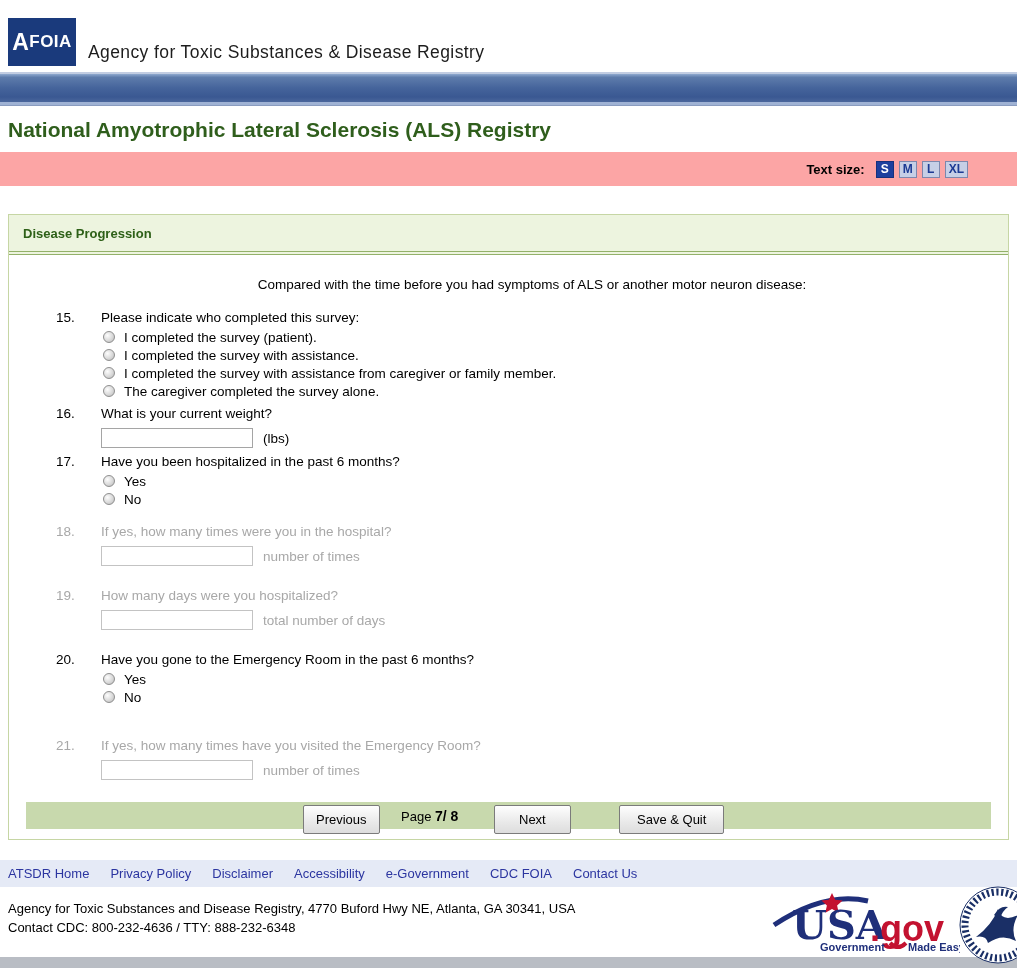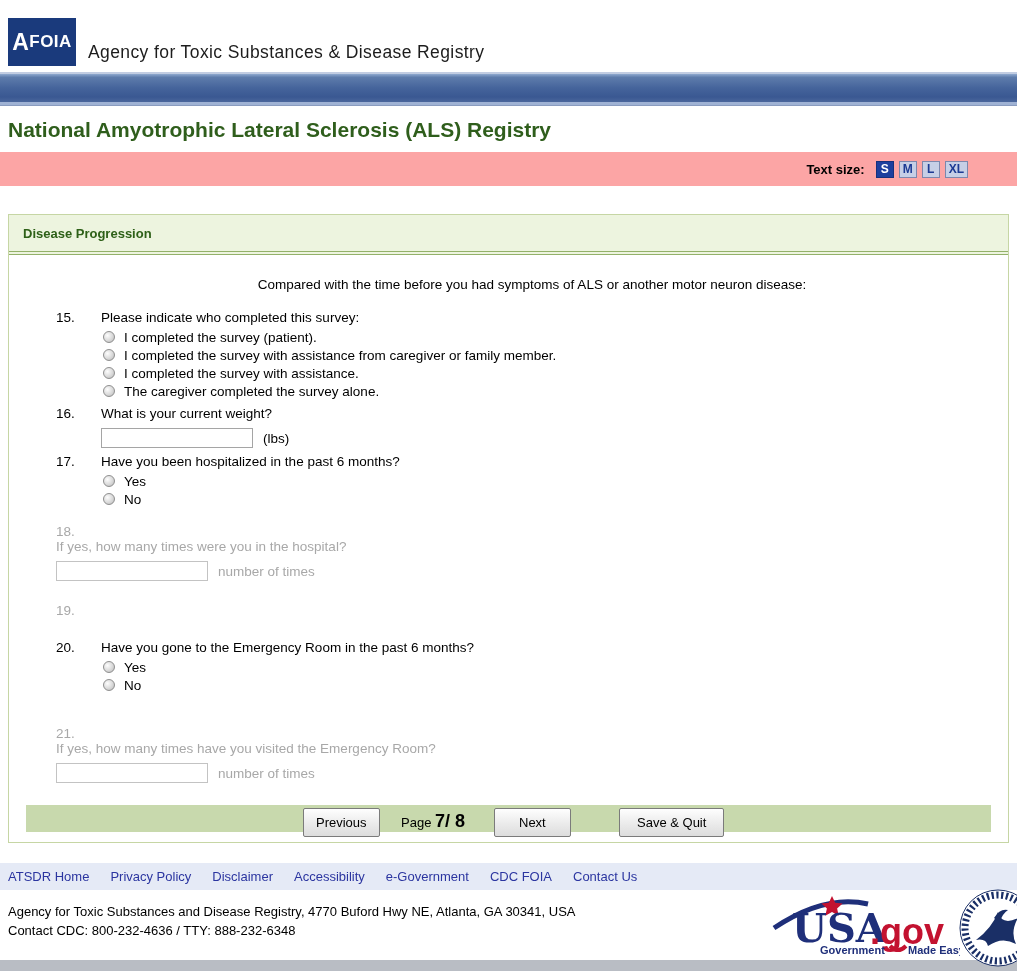--- a/index.html
+++ b/index.html
@@ -42,21 +42,21 @@
   
   .panel { margin: 28px 8px 0 8px; border: 1px solid #c6d6a4; background: #fff; }
   .panel-head { background: #edf4df; height: 36px; display: flex; align-items: center; padding-left: 14px; }
   .section-title { color: #2e6018; font-size: 13px; font-weight: bold; }
   .panel-divider { height: 4px; background: #edf4df; border-top: 1px solid #93b169; border-bottom: 1px solid #93b169; }
   .panel-body { padding-bottom: 10px; }
   .intro { margin: 22px 0 0 47px; font-size: 13.5px; text-align: center; }
   .q { display: flex; margin-left: 47px; font-size: 13.5px; }
   .q-num { width: 45px; flex: none; }
   .q-title { height: 18px; }
-  .q.disabled { color: #a8a8a8; flex-direction: column; }
+  .q.disabled { color: #a8a8a8; }
   .opt { display: flex; align-items: center; height: 18px; margin-left: 2px; }
   .radio {
     width: 12px; height: 12px; border-radius: 50%; border: 1px solid #8f8f8f; flex: none;
     background: radial-gradient(circle at 35% 35%, #fdfdfd, #d6d6d6 60%, #b3b3b3);
     cursor: pointer;
   }
   .opt-label { margin-left: 9px; }
   .input-row { display: flex; align-items: center; margin-top: 4px; height: 20px; }
   input.txt {
     width: 152px; height: 20px; border: 1px solid #a5a5a5; background: #fff;
@@ -72,21 +72,21 @@
   .btn {
     position: absolute; top: 3px; height: 29px;
     background: linear-gradient(#fefefe, #e9e9e9 60%, #dddddd);
     border: 1px solid #7b7b7b; border-radius: 2px;
     font-family: "Liberation Sans", sans-serif; font-size: 13px; padding: 0 12px; cursor: pointer;
   }
   .btn-prev { left: 277px; }
   .btn-next { left: 468px; padding: 0 24px; }
   .btn-save { left: 593px; padding: 0 17px; }
   .page-ind { position: absolute; left: 375px; top: 6px; font-size: 13px; }
-  .page-ind b { font-size: 18px; }
+  .page-ind b { font-size: 14px; }
   
   .footer-links {
     margin-top: 20px; background: #e5eaf6; height: 27px;
     display: flex; align-items: center; gap: 21px; padding-left: 8px; font-size: 13px;
   }
   .footer-links a { color: #2b35a0; text-decoration: none; cursor: pointer; }
   .footer-info { position: relative; height: 70px; font-size: 13px; padding: 12px 0 0 8px; line-height: 19px; }
   .bottom-bar { height: 11px; background: #b9bdc4; margin-top: 0px; }
   
   .usagov { position: absolute; left: 770px; top: 2px; width: 190px; height: 64px; }
@@ -128,25 +128,25 @@
     <div class="q m18">
       <div class="q-num">15.</div>
       <div class="q-body">
         <div class="q-title">Please indicate who completed this survey:</div>
         <div class="opt">
           <span class="radio"></span>
           <span class="opt-label">I completed the survey (patient).</span>
         </div>
         <div class="opt">
           <span class="radio"></span>
+          <span class="opt-label">I completed the survey with assistance.</span>
+        </div>
+        <div class="opt">
+          <span class="radio"></span>
           <span class="opt-label">I completed the survey with assistance from caregiver or family member.</span>
-        </div>
-        <div class="opt">
-          <span class="radio"></span>
-          <span class="opt-label">I completed the survey with assistance.</span>
         </div>
         <div class="opt">
           <span class="radio"></span>
           <span class="opt-label">The caregiver completed the survey alone.</span>
         </div>
       </div>
     </div>
 
     <div class="q m14">
       <div class="q-num">16.</div>
@@ -180,20 +180,27 @@
         <div class="q-title">If yes, how many times were you in the hospital?</div>
         <div class="input-row">
           <input class="txt" type="text" disabled="" value="" style="">
           <span class="suffix">number of times</span>
         </div>
       </div>
     </div>
 
     <div class="q disabled m22">
       <div class="q-num">19.</div>
+      <div class="q-body">
+        <div class="q-title">How many days were you hospitalized?</div>
+        <div class="input-row">
+          <input class="txt" type="text" disabled="" value="" style="">
+          <span class="suffix">total number of days</span>
+        </div>
+      </div>
     </div>
 
     <div class="q m22">
       <div class="q-num">20.</div>
       <div class="q-body">
         <div class="q-title">Have you gone to the Emergency Room in the past 6 months?</div>
         <div class="opt">
           <span class="radio"></span>
           <span class="opt-label">Yes</span>
         </div>

